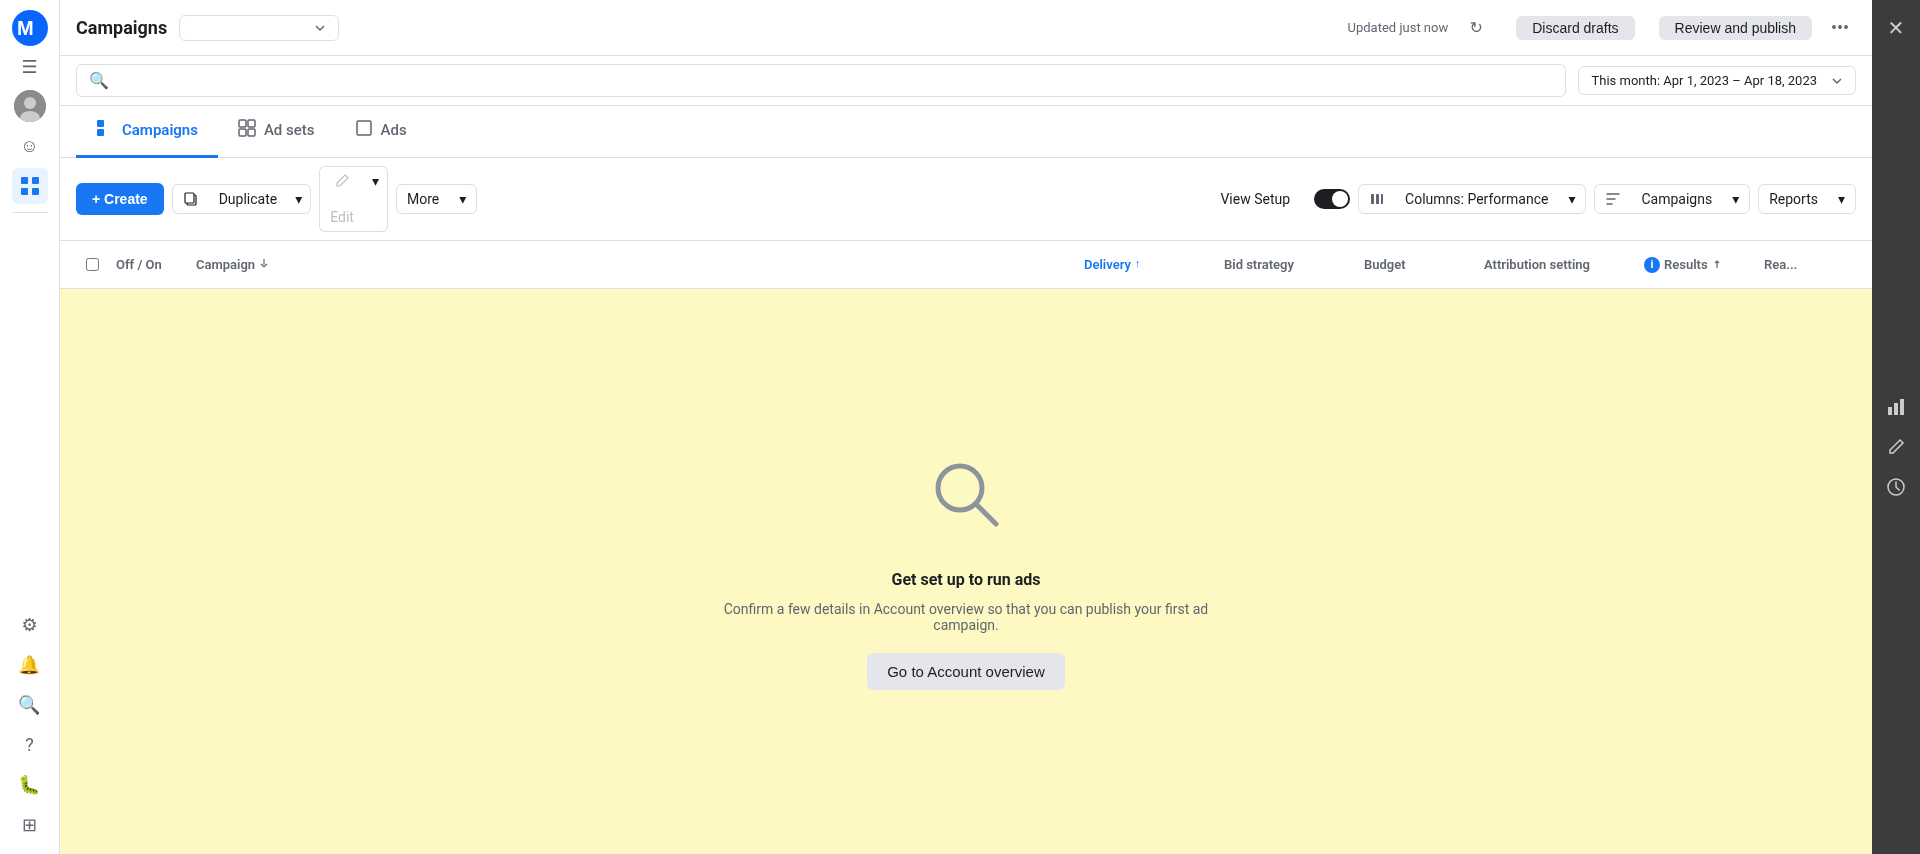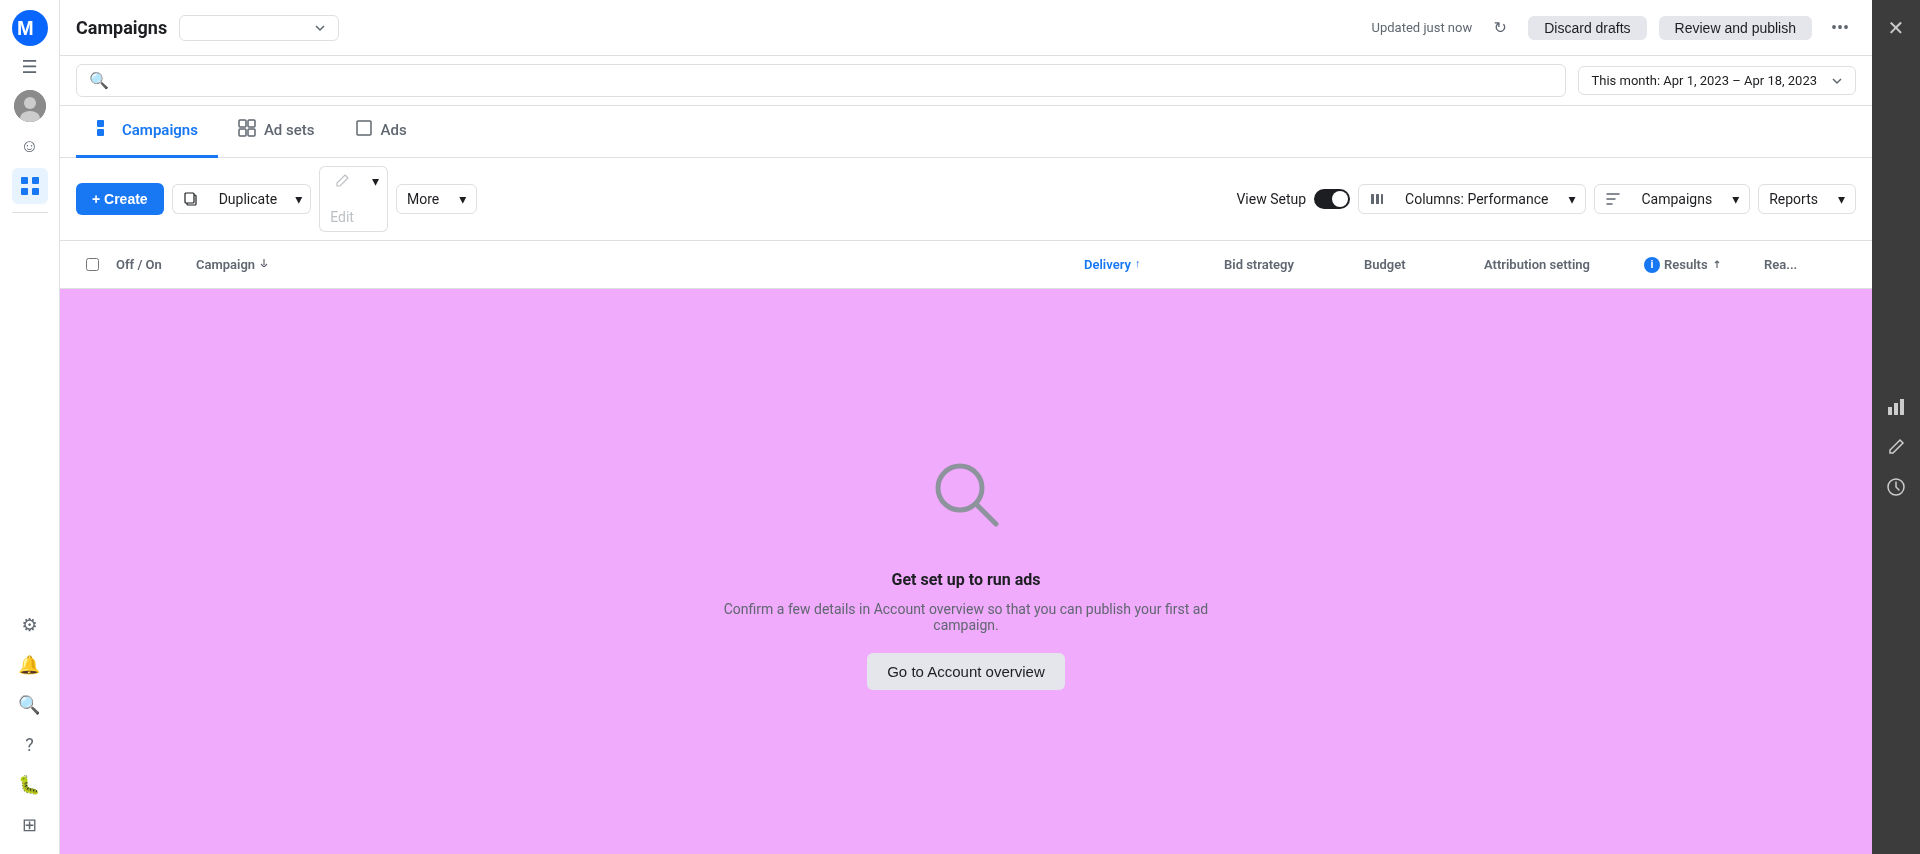--- a/index.html
+++ b/index.html
@@ -107,20 +107,21 @@
       cursor: pointer; border-radius: 50%;
       color: #606770; font-size: 16px;
     }
     .topbar .btn {
       padding: 4px 16px;
       border-radius: 6px;
       cursor: pointer;
       font-size: 14px;
       font-weight: 500;
       border: none;
+      margin-left: 12px;
     }
     .topbar .btn-secondary {
       background: #e4e6eb;
       color: #1c1e21;
     }
     .topbar .btn-primary {
       background: #e4e6eb;
       color: #1c1e21;
     }
     .topbar .more-btn {
@@ -233,21 +234,21 @@
     }
     .btn-group {
       display: flex;
     }
     .btn-group .tool-btn {
       border-radius: 6px 0 0 6px;
       border-right: none;
     }
     .toolbar-spacer { flex: 1; }
     .view-setup {
-      display: flex; align-items: center; gap: 8px;
+      display: flex; align-items: center; gap: 24px;
       font-size: 14px;
       color: #1c1e21;
     }
     .toggle {
       width: 36px; height: 20px;
       background: #1c1e21;
       border-radius: 10px;
       position: relative;
       cursor: pointer;
     }
@@ -300,21 +301,21 @@
       font-weight: 700;
     }
 
     
     .empty-state {
       flex: 1;
       display: flex;
       flex-direction: column;
       align-items: center;
       justify-content: center;
-      background: #f0abfc;
+      background: #fef9c3;
       gap: 12px;
     }
     .empty-search-icon {
       color: #8d949e;
       font-size: 64px;
       margin-bottom: 8px;
     }
     .empty-title {
       font-size: 16px;
       font-weight: 700;

